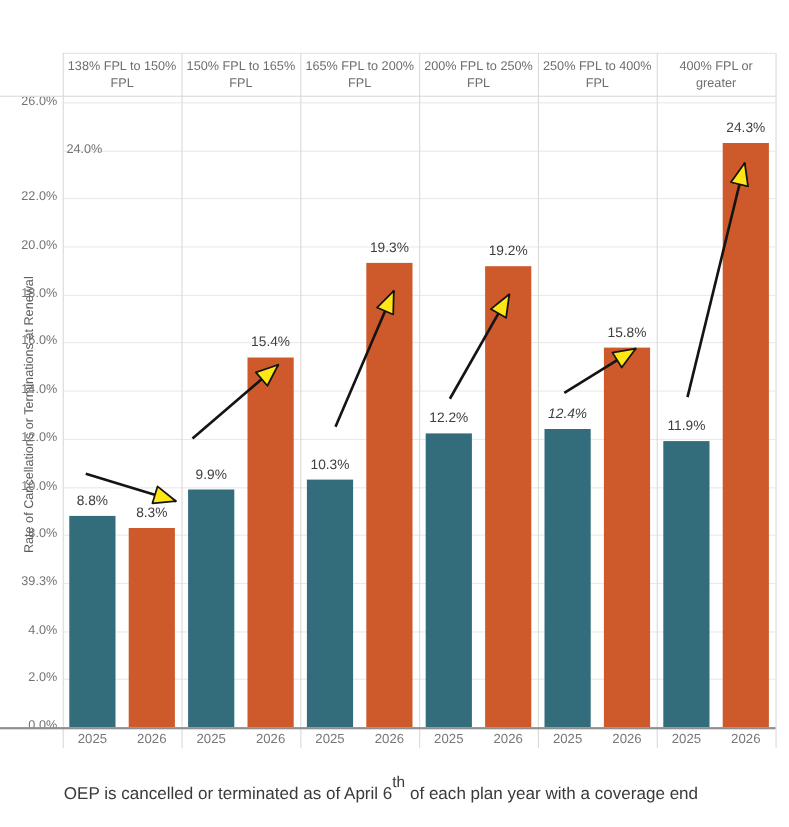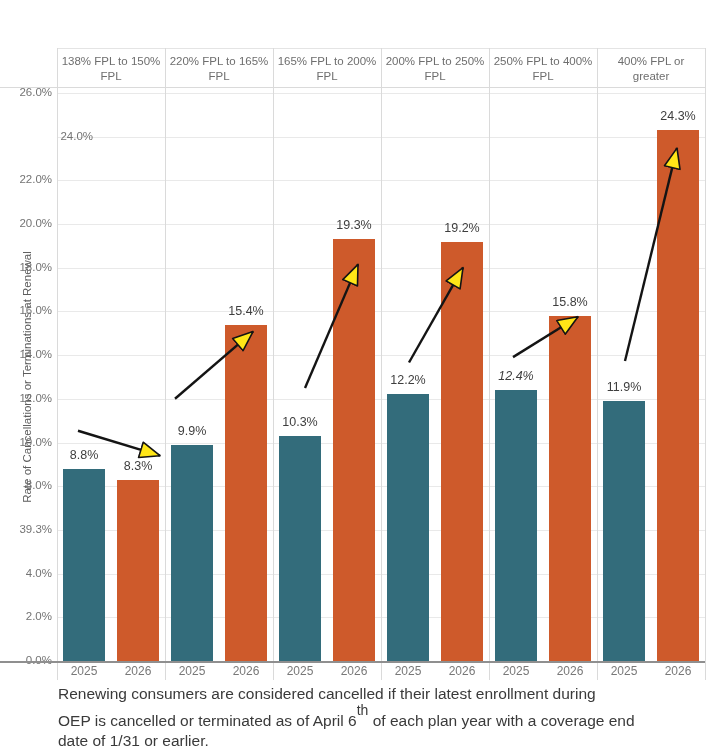--- a/index.html
+++ b/index.html
@@ -68,21 +68,21 @@
       <div class="sep" style="left: 489px; top: 48px; height: 632px; background: rgb(218, 218, 218);"></div>
       <div class="sep" style="left: 597px; top: 48px; height: 632px; background: rgb(218, 218, 218);"></div>
       <div class="sep" style="left: 705px; top: 48px; height: 632px; background: rgb(218, 218, 218);"></div>
       <div class="facet-header" style="left: 57px; top: 48px; width: 108px; height: 39px;">138% FPL to 150% FPL</div>
       <div class="bar" style="left: 63px; top: 468.754px; width: 42px; height: 192.246px; background: rgb(51, 108, 123);"></div>
       <div class="vlabel" style="left: 84px; top: 447.754px;">8.8%</div>
       <div class="yearlabel" style="left: 84px; top: 664px;">2025</div>
       <div class="bar" style="left: 117px; top: 479.677px; width: 42px; height: 181.323px; background: rgb(206, 90, 43);"></div>
       <div class="vlabel" style="left: 138px; top: 458.677px;">8.3%</div>
       <div class="yearlabel" style="left: 138px; top: 664px;">2026</div>
-      <div class="facet-header" style="left: 165px; top: 48px; width: 108px; height: 39px;">220% FPL to 165% FPL</div>
+      <div class="facet-header" style="left: 165px; top: 48px; width: 108px; height: 39px;">150% FPL to 165% FPL</div>
       <div class="bar" style="left: 171px; top: 444.723px; width: 42px; height: 216.277px; background: rgb(51, 108, 123);"></div>
       <div class="vlabel" style="left: 192px; top: 423.723px;">9.9%</div>
       <div class="yearlabel" style="left: 192px; top: 664px;">2025</div>
       <div class="bar" style="left: 225px; top: 324.569px; width: 42px; height: 336.431px; background: rgb(206, 90, 43);"></div>
       <div class="vlabel" style="left: 246px; top: 303.569px;">15.4%</div>
       <div class="yearlabel" style="left: 246px; top: 664px;">2026</div>
       <div class="facet-header" style="left: 273px; top: 48px; width: 108px; height: 39px;">165% FPL to 200% FPL</div>
       <div class="bar" style="left: 279px; top: 435.985px; width: 42px; height: 225.015px; background: rgb(51, 108, 123);"></div>
       <div class="vlabel" style="left: 300px; top: 414.985px;">10.3%</div>
       <div class="yearlabel" style="left: 300px; top: 664px;">2025</div>
@@ -120,14 +120,14 @@
       </marker>
     </defs>
   <line x1="78" y1="430.7538461538461" x2="160" y2="455.67692307692306" stroke="#141414" stroke-width="2.4" marker-end="url(#ah)"></line>
       <line x1="175" y1="398.7230769230769" x2="253" y2="331.5692307692307" stroke="#141414" stroke-width="2.4" marker-end="url(#ah)"></line>
       <line x1="305" y1="387.9846153846154" x2="358" y2="264.36923076923074" stroke="#141414" stroke-width="2.4" marker-end="url(#ah)"></line>
       <line x1="409" y1="362.4769230769231" x2="463" y2="267.55384615384617" stroke="#141414" stroke-width="2.4" marker-end="url(#ah)"></line>
       <line x1="513" y1="357.1076923076923" x2="578" y2="316.8307692307692" stroke="#141414" stroke-width="2.4" marker-end="url(#ah)"></line>
       <line x1="625" y1="361.03076923076924" x2="677" y2="148.13846153846146" stroke="#141414" stroke-width="2.4" marker-end="url(#ah)"></line>
     </svg>
 
-  <p class="footnote"><span>Renewing consumers are considered cancelled if their latest enrollment during</span><br><span>OEP is cancelled or terminated as of April 6</span><sup>th</sup><span> of each plan year with a coverage end</span><br><span>date of 1/31 or earlier.</span></p>
+  <p class="footnote"><br><span>OEP is cancelled or terminated as of April 6</span><sup>th</sup><span> of each plan year with a coverage end</span><br></p>
 </div>
 
 </body></html>

